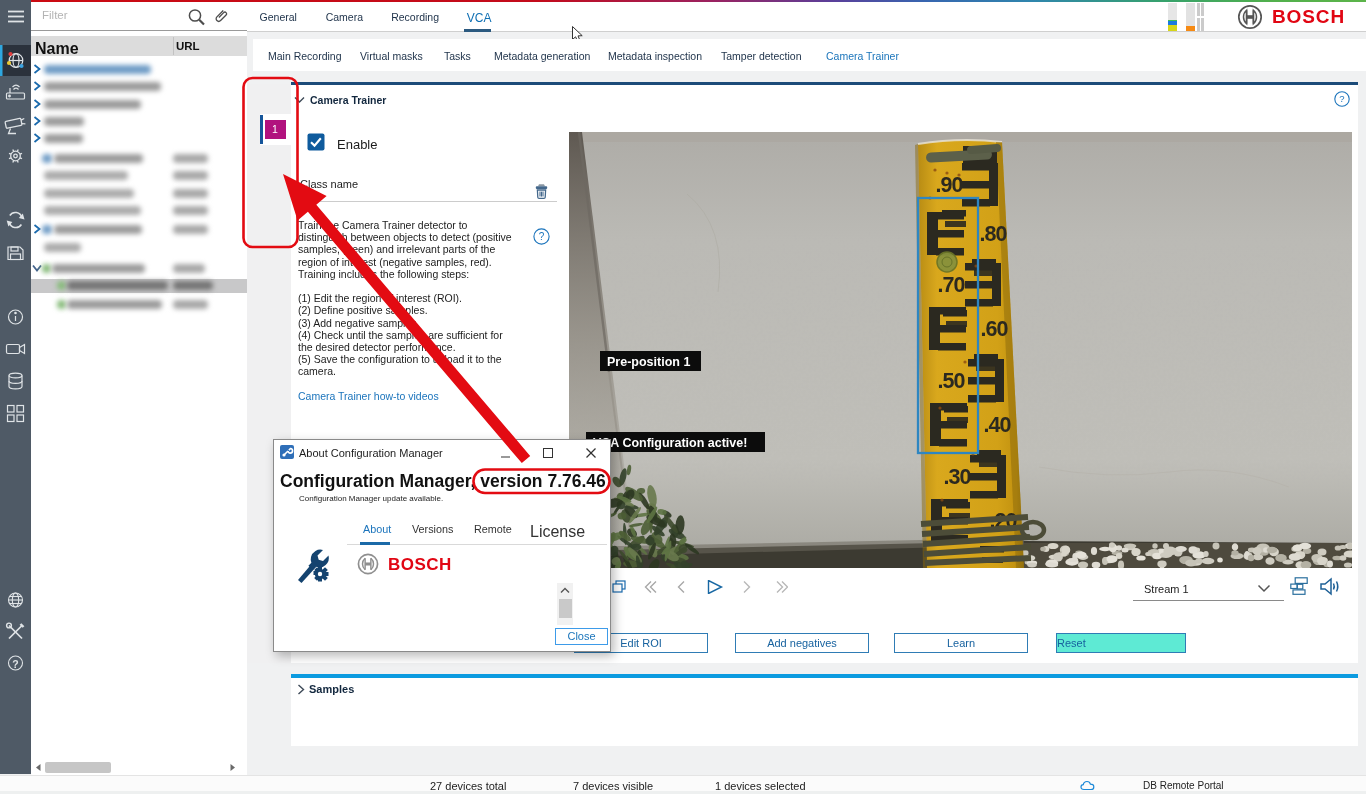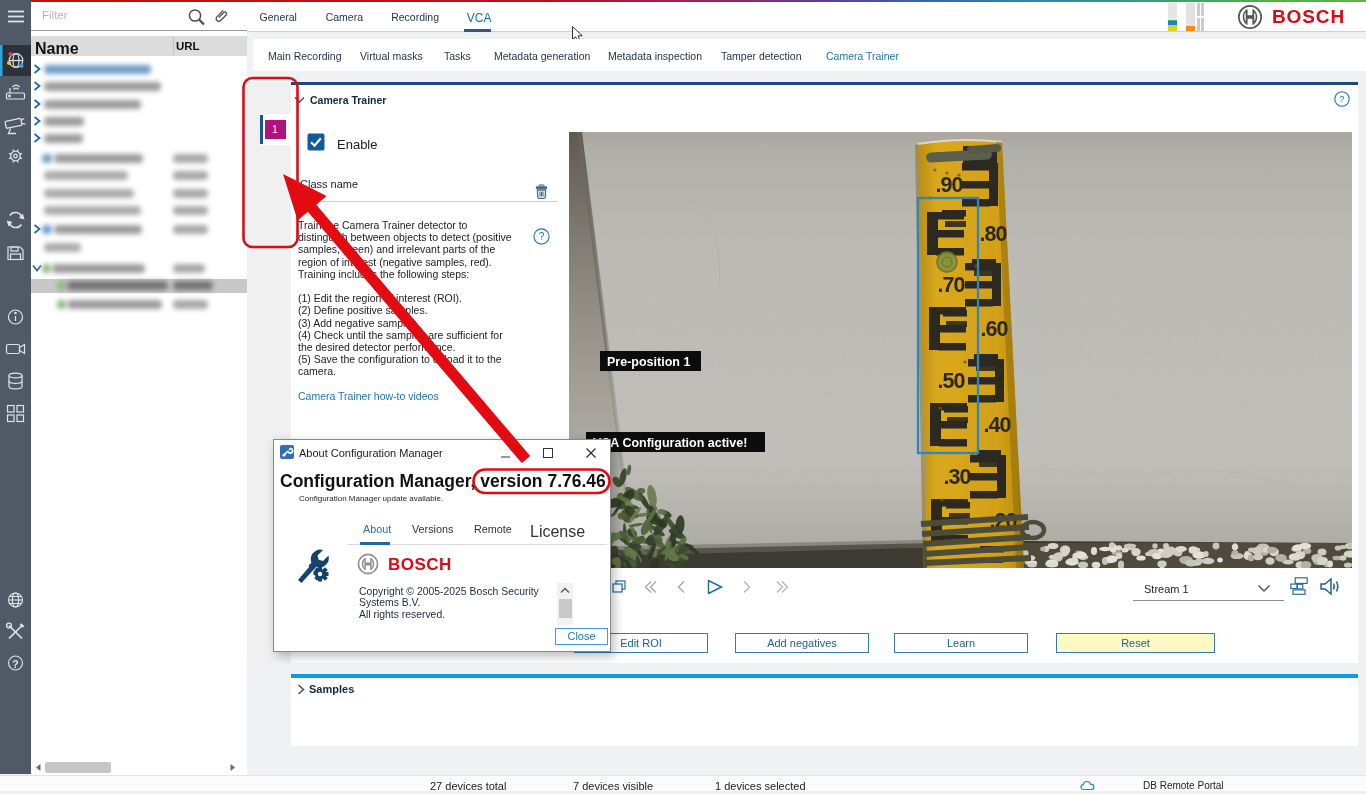--- a/index.html
+++ b/index.html
@@ -479,21 +479,21 @@
 </g>
     </svg>
     <svg class="a" style="left:1319px;top:577px" width="22" height="19" viewBox="0 0 22 19">
 <polygon points="2,7 6,7 12,2 12,17 6,12 2,12" fill="none" stroke="#1e6096" stroke-width="1.5"></polygon>
 <path d="M14.5,6.5 Q16,9.5 14.5,12.5" fill="none" stroke="#1e6096" stroke-width="1.5"></path>
 <path d="M17.5,4.5 Q20,9.5 17.5,14.5" fill="none" stroke="#1e6096" stroke-width="1.5"></path>
     </svg>
     <div class="a" style="left:574px;top:633px;width:134px;height:20px;border:1px solid #2f7cb5;background:#fff;color:#17629f;font-size:11px;text-align:center;line-height:18px">Edit ROI</div>
     <div class="a" style="left:735px;top:633px;width:134px;height:20px;border:1px solid #2f7cb5;background:#fff;color:#17629f;font-size:11px;text-align:center;line-height:18px">Add negatives</div>
     <div class="a" style="left:894px;top:633px;width:134px;height:20px;border:1px solid #2f7cb5;background:#fff;color:#17629f;font-size:11px;text-align:center;line-height:18px">Learn</div>
-    <div class="a" style="left:1056px;top:633px;width:159px;height:20px;border:1px solid #2f7cb5;background:#fef9c3;color:#17629f;font-size:11px;text-align:center;line-height:18px">Reset</div>
+    <div class="a" style="left:1056px;top:633px;width:130px;height:20px;border:1px solid #2f7cb5;background:#5eead4;color:#17629f;font-size:11px;text-align:left;line-height:18px">Reset</div>
     <div class="a" style="left:291px;top:674px;width:1067px;height:4px;background:#0c9be0"></div>
     <div class="a" style="left:291px;top:678px;width:1067px;height:68px;background:#fff"></div>
     <svg class="a" style="left:297px;top:684px" width="8" height="11" viewBox="0 0 8 11">
       <polyline points="1.5,1 6.5,5.5 1.5,10" fill="none" stroke="#3e4a58" stroke-width="1.4"></polyline>
     </svg>
     <div class="a" style="left:309px;top:683px;font-size:11px;font-weight:bold;color:#12273e">Samples</div>
     <div class="a" style="left:0px;top:775px;width:1366px;height:19px;background:#fbfbfb;border-top:1px solid #e4e4e4"></div>
     <div class="a" style="left:0px;top:791px;width:1366px;height:3px;background:#eef0f0"></div>
     <div class="a" style="left:430px;top:780px;font-size:11px;color:#222">27 devices total</div>
     <div class="a" style="left:573px;top:780px;font-size:11px;color:#222">7 devices visible</div>
@@ -708,21 +708,20 @@
     </svg>
     <svg class="a" style="left:357px;top:553px;z-index:41" width="22" height="22" viewBox="0 0 26 26">
 <circle cx="13" cy="13" r="11.3" fill="none" stroke="#8f8f8f" stroke-width="2"></circle>
 <line x1="9.6" y1="6.2" x2="9.6" y2="19.8" stroke="#8f8f8f" stroke-width="1.7"></line>
 <line x1="16.4" y1="6.2" x2="16.4" y2="19.8" stroke="#8f8f8f" stroke-width="1.7"></line>
 <path d="M9.6 6.2 A 9 9 0 0 0 9.6 19.8" fill="none" stroke="#8f8f8f" stroke-width="1.7"></path>
 <path d="M16.4 6.2 A 9 9 0 0 1 16.4 19.8" fill="none" stroke="#8f8f8f" stroke-width="1.7"></path>
 <rect x="9.6" y="11.2" width="6.8" height="3.6" fill="#8f8f8f"></rect>
     </svg>
     <div class="a" style="left:388px;top:555px;font-size:17px;font-weight:bold;color:#e10613;letter-spacing:0.5px;z-index:41">BOSCH</div>
-    <div class="a" style="left:359px;top:585.5px;width:200px;font-size:10.4px;line-height:11.8px;color:#1c2b3a;z-index:41">Copyright © 2005-2025 Bosch Security Systems B.V.<br>All rights reserved.</div>
     <div class="a" style="left:557px;top:583px;width:16px;height:42px;background:#f1f1f1;z-index:41"></div>
     <svg class="a" style="left:560px;top:587px;z-index:42" width="10" height="7" viewBox="0 0 10 7">
       <polyline points="1,5.5 5,1.5 9,5.5" fill="none" stroke="#555" stroke-width="1.4"></polyline>
     </svg>
     <div class="a" style="left:558.5px;top:599px;width:13px;height:19px;background:#c9c9c9;z-index:42"></div>
     <div class="a" style="left:555px;top:628px;width:53px;height:17px;border:1.5px solid #3d9be9;background:#fff;color:#1b75bb;font-size:11px;text-align:center;line-height:14px;z-index:41">Close</div>
 <svg class="a" style="left:0;top:0;z-index:60;pointer-events:none" width="1366" height="794" viewBox="0 0 1366 794">
       <rect x="243.5" y="78" width="54" height="169" rx="9" fill="none" stroke="#e30b12" stroke-width="2.6"></rect>
       <rect x="473.5" y="469.5" width="136" height="23.5" rx="11.5" fill="none" stroke="#e30b12" stroke-width="2.6"></rect>
       <polygon points="283,174 326.6,196 316.3,204.8 530.2,455.9 521.8,463.1 307.9,211.8 297.6,220.6" fill="#e30b12"></polygon>

